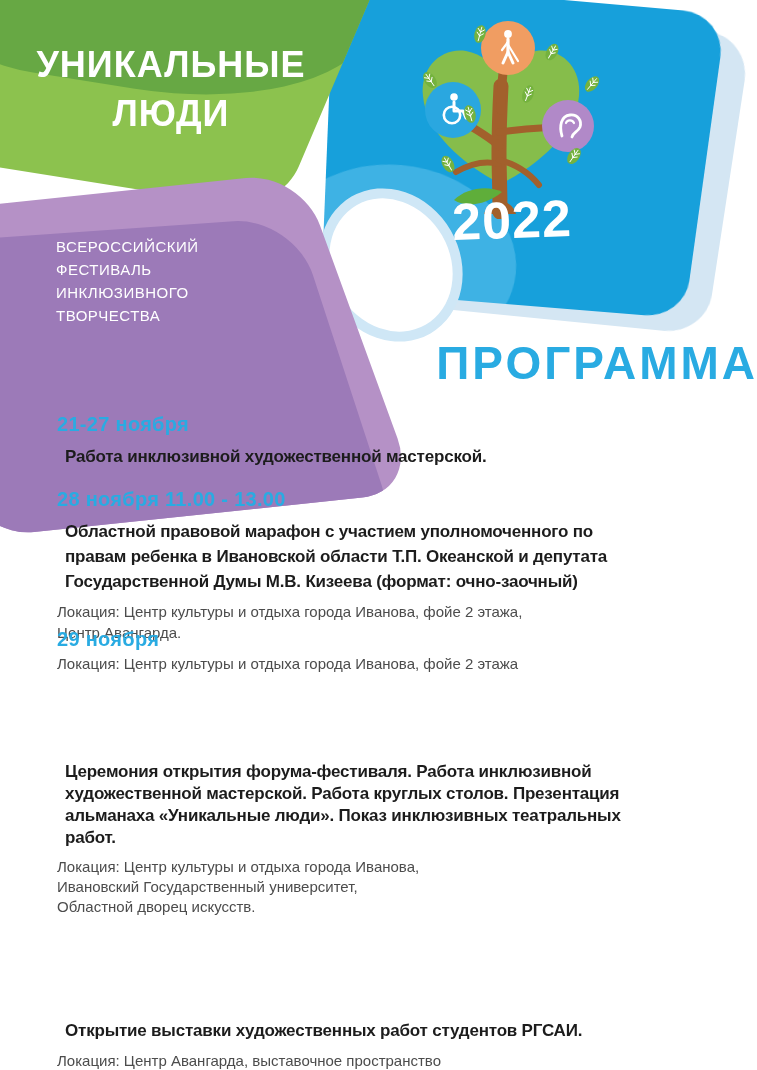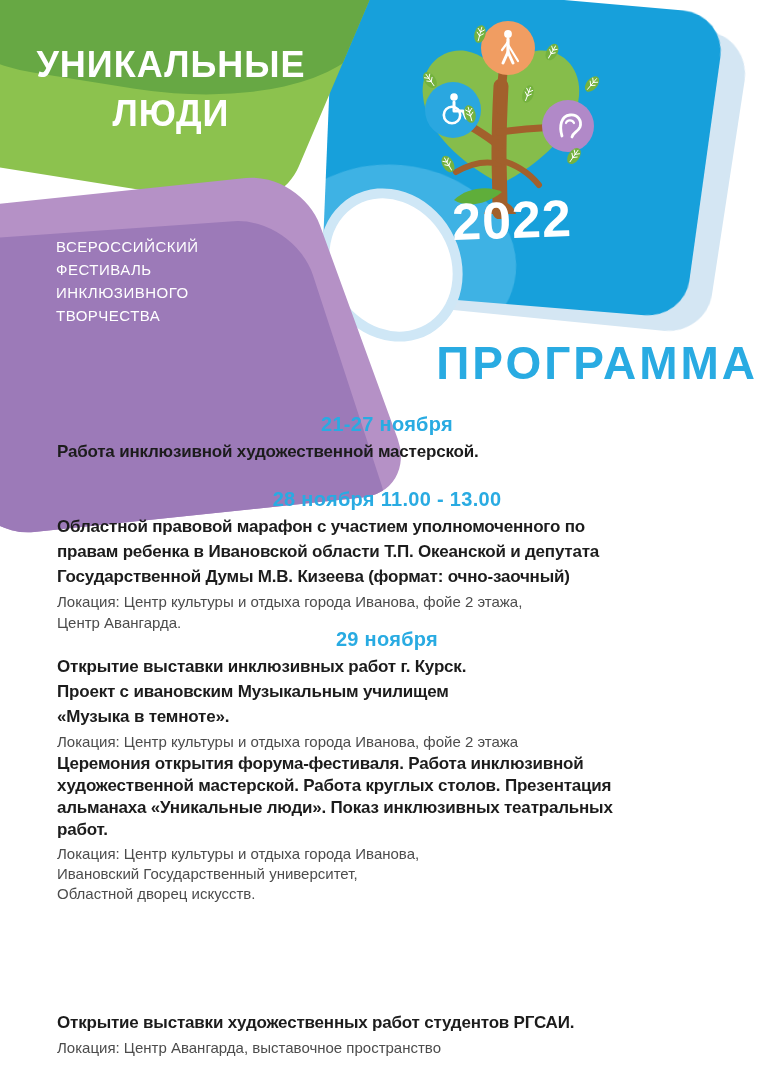--- a/index.html
+++ b/index.html
@@ -35,22 +35,22 @@
     color:#fff;font-size:36px;font-weight:bold;line-height:49px;letter-spacing:1px;white-space:pre;}
   .subtitle{position:absolute;left:56px;top:235px;z-index:7;color:#fff;font-weight:normal;
     font-size:15px;line-height:23px;letter-spacing:0.5px;white-space:pre;}
   .year{position:absolute;left:402px;top:190px;width:220px;z-index:7;text-align:center;color:#fff;
     font-size:52px;font-weight:bold;letter-spacing:1px;transform:rotate(-2deg);}
   .program{position:absolute;left:10px;top:336px;width:748px;margin:0;z-index:7;text-align:right;
     color:#29abe2;font-size:46px;font-weight:bold;letter-spacing:3px;white-space:pre;}
 
   .block{position:absolute;left:57px;width:660px;z-index:7;}
   .date{margin:0 0 3px 0;font-size:20px;line-height:24px;font-weight:bold;color:#29abe2;
-    text-align:center;letter-spacing:0.3px;white-space:pre;}
-  .desc{margin:0;font-size:17px;line-height:25px;font-weight:bold;color:#1c1c1c;
+    text-align:left;letter-spacing:0.3px;white-space:pre;}
+  .desc{margin:8px;font-size:17px;line-height:25px;font-weight:bold;color:#1c1c1c;
     letter-spacing:-0.2px;white-space:pre;}
   .loc{margin:3px 0 0 0;font-size:15px;line-height:20.5px;color:#4c4c4c;white-space:pre;}
 </style>
 </head>
 <body>
 
 <div class="poster">
 
   <div class="card-shadow"></div>
   <div class="card-blue">
@@ -140,23 +140,20 @@
     <h3 class="date">28 ноября 11.00 - 13.00</h3>
     <p class="desc">Областной правовой марафон с участием уполномоченного по
 правам ребенка в Ивановской области Т.П. Океанской и депутата
 Государственной Думы М.В. Кизеева (формат: очно-заочный)</p>
     <p class="loc">Локация: Центр культуры и отдыха города Иванова, фойе 2 этажа,
 Центр Авангарда.</p>
   </div>
 
   <div class="block" style="top:627px">
     <h3 class="date">29 ноября</h3>
-    <p class="desc">Открытие выставки инклюзивных работ г. Курск.
-Проект с ивановским Музыкальным училищем
-«Музыка в темноте».</p>
     <p class="loc">Локация: Центр культуры и отдыха города Иванова, фойе 2 этажа</p>
   </div>
 
   <div class="block" style="top:753px">
     <p class="desc" style="line-height:22px">Церемония открытия форума-фестиваля. Работа инклюзивной
 художественной мастерской. Работа круглых столов. Презентация
 альманаха «Уникальные люди». Показ инклюзивных театральных
 работ.</p>
     <p class="loc" style="line-height:20px">Локация: Центр культуры и отдыха города Иванова,
 Ивановский Государственный университет,

